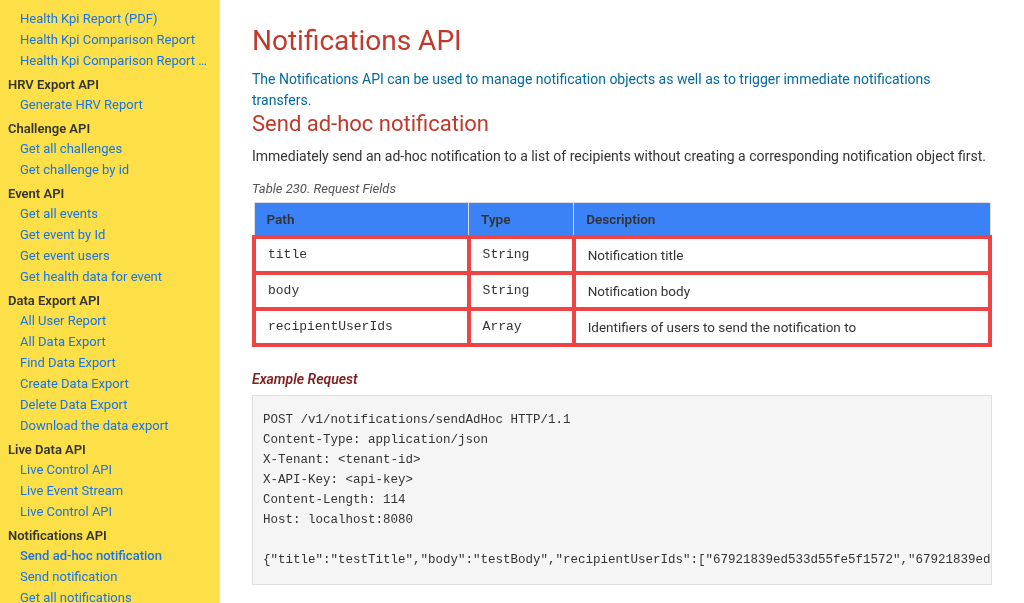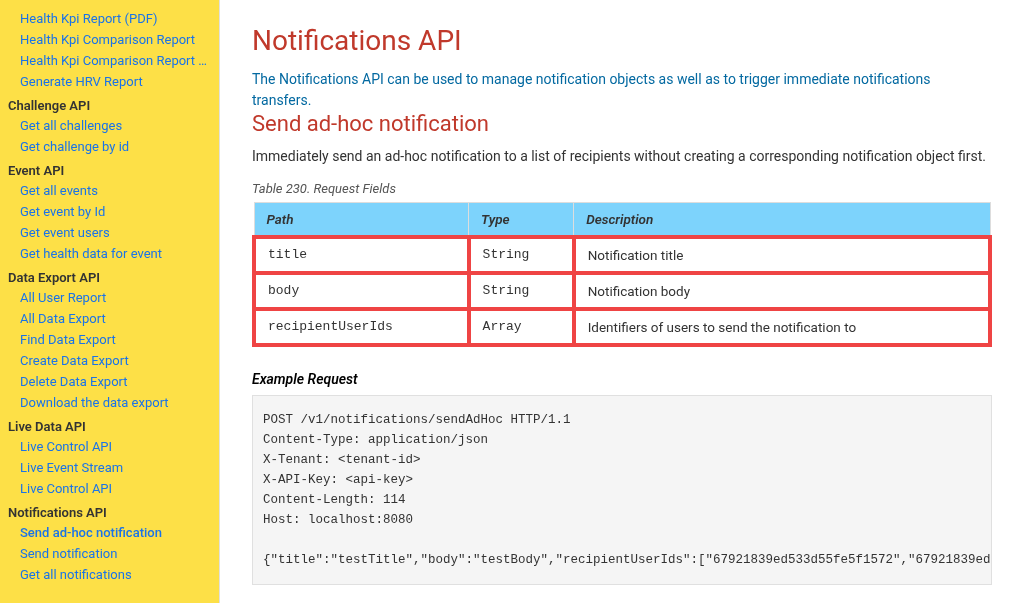--- a/index.html
+++ b/index.html
@@ -67,22 +67,21 @@
       font-style: italic;
       margin-bottom: 6px;
     }
     table {
       width: 100%;
       border-collapse: collapse;
       margin-bottom: 24px;
       font-size: 13.5px;
     }
     thead tr {
-      background: #7dd3fc;
-      font-style: italic;
+      background: #3b82f6;
     }
     th {
       text-align: left;
       padding: 8px 12px;
       border: 1px solid #ddd;
       font-weight: 600;
       font-size: 13.5px;
     }
     td {
       padding: 8px 12px;
@@ -90,21 +89,21 @@
       vertical-align: top;
     }
     td.code-cell {
       font-family: 'Courier New', Courier, monospace;
       font-size: 13px;
       color: #333;
     }
     .example-label {
       font-size: 14px;
       font-weight: 600;
-      color: #000000;
+      color: #7f1d1d;
       font-style: italic;
       margin-bottom: 8px;
     }
     .code-block {
       background: #f5f5f5;
       border: 1px solid #e0e0e0;
       padding: 14px 10px;
       font-family: 'Courier New', Courier, monospace;
       font-size: 12.5px;
       color: #333;
@@ -121,20 +120,21 @@
     #main::-webkit-scrollbar-thumb { background: #ccc; border-radius: 3px; }
   </style>
 </head>
 <body>
 
 <div id="sidebar">
 
 <div class="sidebar-item">Health Kpi Report (PDF)</div>
     <div class="sidebar-item">Health Kpi Comparison Report</div>
     <div class="sidebar-item">Health Kpi Comparison Report (PDF)</div>
+    <div class="sidebar-section-title">HRV Export API</div>
     <div class="sidebar-item">Generate HRV Report</div>
     <div class="sidebar-section-title">Challenge API</div>
     <div class="sidebar-item">Get all challenges</div>
     <div class="sidebar-item">Get challenge by id</div>
     <div class="sidebar-section-title">Event API</div>
     <div class="sidebar-item">Get all events</div>
     <div class="sidebar-item">Get event by Id</div>
     <div class="sidebar-item">Get event users</div>
     <div class="sidebar-item">Get health data for event</div>
     <div class="sidebar-section-title">Data Export API</div>

